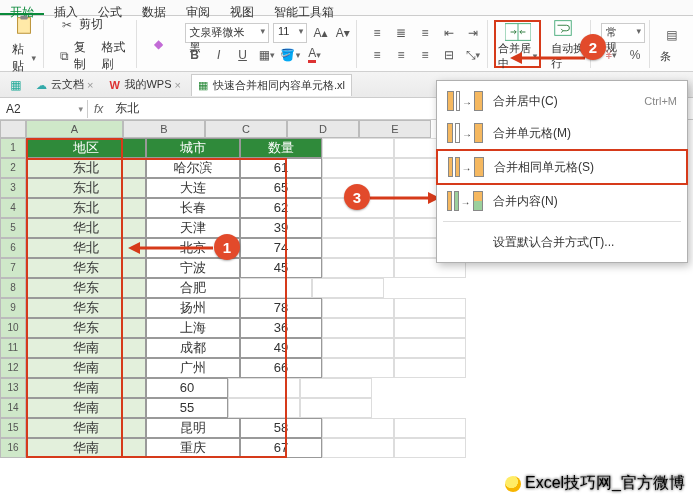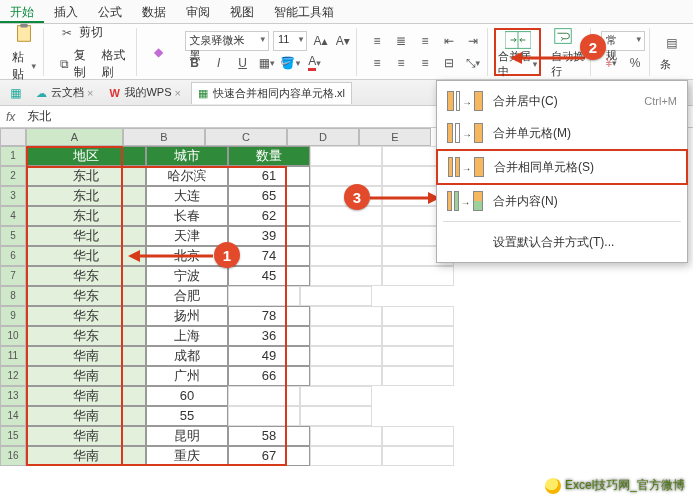--- a/index.html
+++ b/index.html
@@ -1,18 +1,18 @@
 <!DOCTYPE html>
 <html><head>
 <meta charset="utf-8">
 <style>
 * { box-sizing: border-box; margin: 0; padding: 0; font-family: "Microsoft YaHei", Arial, sans-serif; }
 body { width: 693px; height: 500px; background: #fff; font-size: 12px; color: #333; overflow: hidden; position: relative; }
 
-.tabs { display: flex; background: #fafafa; border-bottom: 1px solid #ccc; height: 24px; }
+.tabs { display: flex; background: #fafafa; border-bottom: 1px solid #ccc; height: 16px; }
 .tab { padding: 4px 10px; cursor: pointer; }
 .tab.active { color: #0a8a3a; border-bottom: 2px solid #0a8a3a; font-weight: 500; }
 
 .ribbon { display: flex; align-items: center; height: 56px; background: #fdfdfd; border-bottom: 1px solid #d0d0d0; padding: 3px 5px; gap: 6px; }
 .rgroup { display: flex; flex-direction: column; gap: 2px; padding: 0 4px; border-right: 1px solid #e0e0e0; height: 48px; justify-content: center; }
 .rrow { display: flex; gap: 4px; align-items: center; }
 .ricon { width: 20px; height: 20px; display: flex; align-items: center; justify-content: center; color: #555; }
 .rlg { width: 24px; height: 24px; }
 .rbtn { display: flex; align-items: center; gap: 2px; padding: 1px 3px; cursor: pointer; }
 .font-sel { border: 1px solid #ccc; height: 20px; padding: 1px 18px 1px 4px; font-size: 11px; position: relative; background: #fff; min-width: 80px; }
@@ -42,21 +42,21 @@
 .chA { width: 97px; background: #cfe8c9; }
 .chB,.chC { width: 82px; }
 .chD,.chE { width: 72px; }
 
 .rows { }
 .row { display: flex; height: 20px; }
 .rh { width: 26px; background: #e8e8e8; border: 1px solid #bbb; text-align: center; font-size: 10px; color: #555; line-height: 18px; }
 .rh.sel { background: #cfe8c9; }
 .cell { border: 1px solid #999; text-align: center; line-height: 18px; font-size: 13px; }
 .cA { width: 120px; }
-.cB { width: 82px; }
+.cB { width: 94px; }
 .cC { width: 82px; }
 .cD,.cE { width: 72px; border-color: #ddd; }
 .hdrcell { background: #2f8a3a; color: #fff; font-weight: 500; }
 .selA { background: #e3f0dc; }
 
 .redbox-A { position: absolute; border: 2px solid #d63a1a; pointer-events: none; }
 .redbox-data { position: absolute; border: 2px solid #d63a1a; pointer-events: none; }
 
 .badge { width: 26px; height: 26px; border-radius: 50%; background: #e24a2b; color: #fff; display: flex; align-items: center; justify-content: center; font-weight: bold; font-size: 15px; position: absolute; box-shadow: 0 1px 2px rgba(0,0,0,.3); }
 .arrow { position: absolute; }
@@ -64,21 +64,21 @@
 .dropdown { position: absolute; top: 80px; left: 436px; width: 252px; background: #fff; border: 1px solid #b0b0b0; box-shadow: 2px 3px 8px rgba(0,0,0,.25); padding: 4px 0; }
 .ditem { display: flex; align-items: center; padding: 6px 10px; gap: 10px; cursor: pointer; }
 .ditem.hl { border: 2px solid #d63a1a; margin: 0 -1px; }
 .dico { width: 36px; height: 20px; display: flex; gap: 2px; }
 .dcell { border: 1px solid #888; background: #fff; }
 .dcell.o { background: #f5b860; }
 .dtxt { flex: 1; font-size: 12px; }
 .dshort { color: #888; font-size: 11px; }
 .dsep { height: 1px; background: #ddd; margin: 4px 6px; }
 
-.wm { position: absolute; right: 8px; bottom: 6px; color: #4d7c0f; text-shadow: 0 0 3px #000; font-size: 12px; display: flex; align-items: center; gap: 4px; }
+.wm { position: absolute; right: 8px; bottom: 6px; color: #000000; text-shadow: 0 0 3px #000; font-size: 16px; display: flex; align-items: center; gap: 4px; }
 .wlogo { width: 16px; height: 16px; border-radius: 50%; background: radial-gradient(circle at 40% 35%, #ffec66 45%, #f7b500 48%); position: relative; }
 </style>
 </head>
 <body>
 
 <div class="tabs">
   <div class="tab active">开始</div>
   <div class="tab">插入</div>
   <div class="tab">公式</div>
   <div class="tab">数据</div>
@@ -206,20 +206,21 @@
       <span>我的WPS</span>
       <span style="color:#999">×</span>
     </div>
   <div class="doctab active">
       <span class="docicon" style="color:#2a8a3a">▦</span>
       <span>快速合并相同内容单元格.xl</span>
     </div>
 </div>
 
 <div class="fbar">
+  <div class="nbox">A2</div>
   <div class="fx">fx</div>
   <div class="fval">东北</div>
 </div>
 
 <div class="sheet">
   <div class="colhdr">
     <div class="corner"></div>
     <div class="ch chA">A</div>
     <div class="ch chB">B</div>
     <div class="ch chC">C</div>

